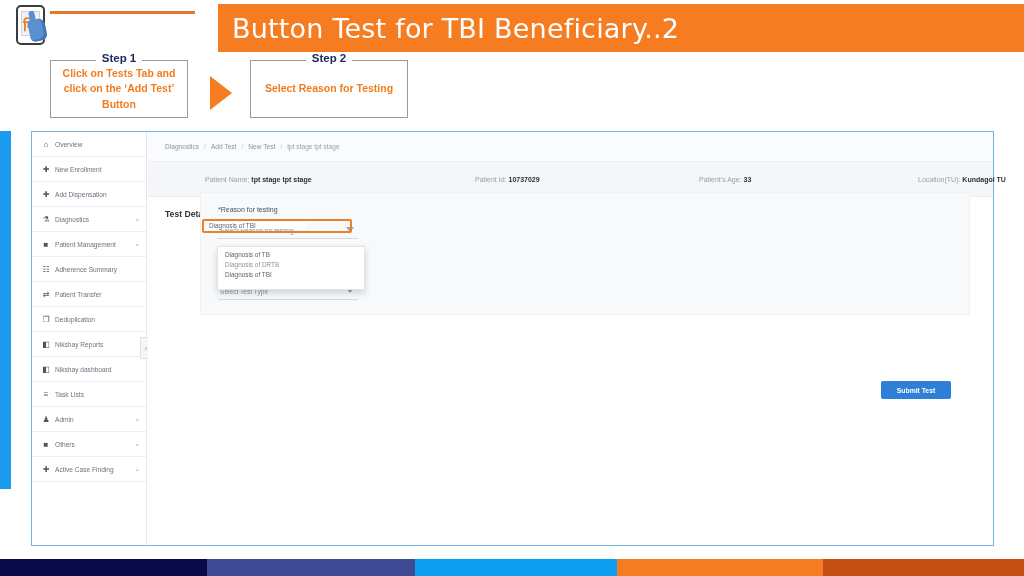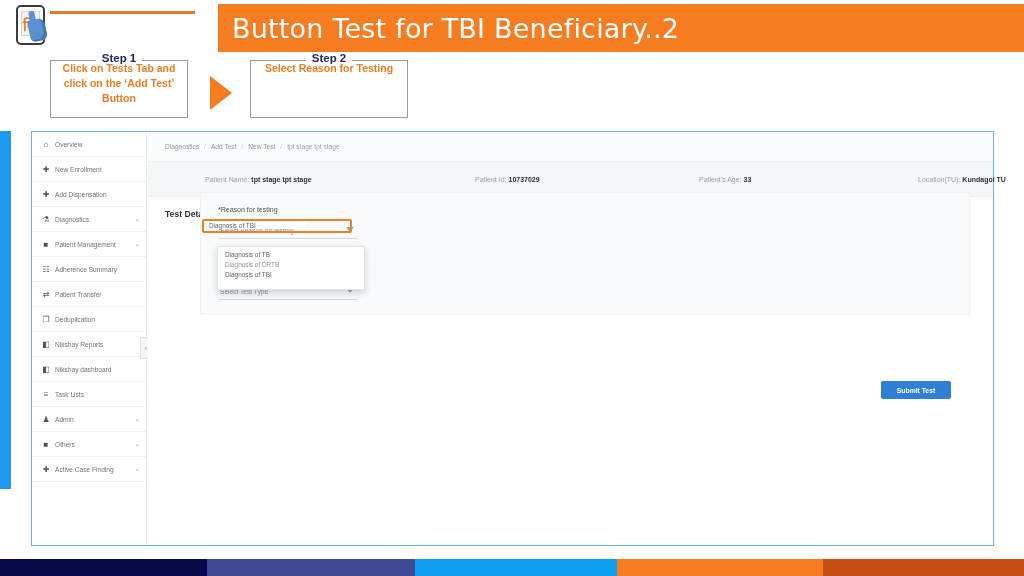--- a/index.html
+++ b/index.html
@@ -75,21 +75,21 @@
     position: absolute; left: 0; right: 0; top: 0;
     text-align: center;
     font-size: 11.5px; font-weight: bold; color: #1f2a60;
     z-index: 3;
   }
   .step-label span { background: #ffffff; padding: 0 6px; text-align: right; }
   .step-box {
     position: absolute; left: 0; top: 8px; right: 0; bottom: 0;
     border: 1.6px solid #9a9a9a;
     background: #ffffff;
-    display: flex; justify-content: center;
+    display: flex; align-items: center; justify-content: center;
     text-align: center;
   }
   .step-box .step-text {
     font-size: 10.5px; font-weight: bold; color: #f07c20;
     line-height: 1.45; padding: 0 8px;
   }
   #step1 { left: 50px; top: 52px; width: 138px; height: 66px; }
   #step2 { left: 250px; top: 52px; width: 158px; height: 66px; }
 
   .arrow-play {

